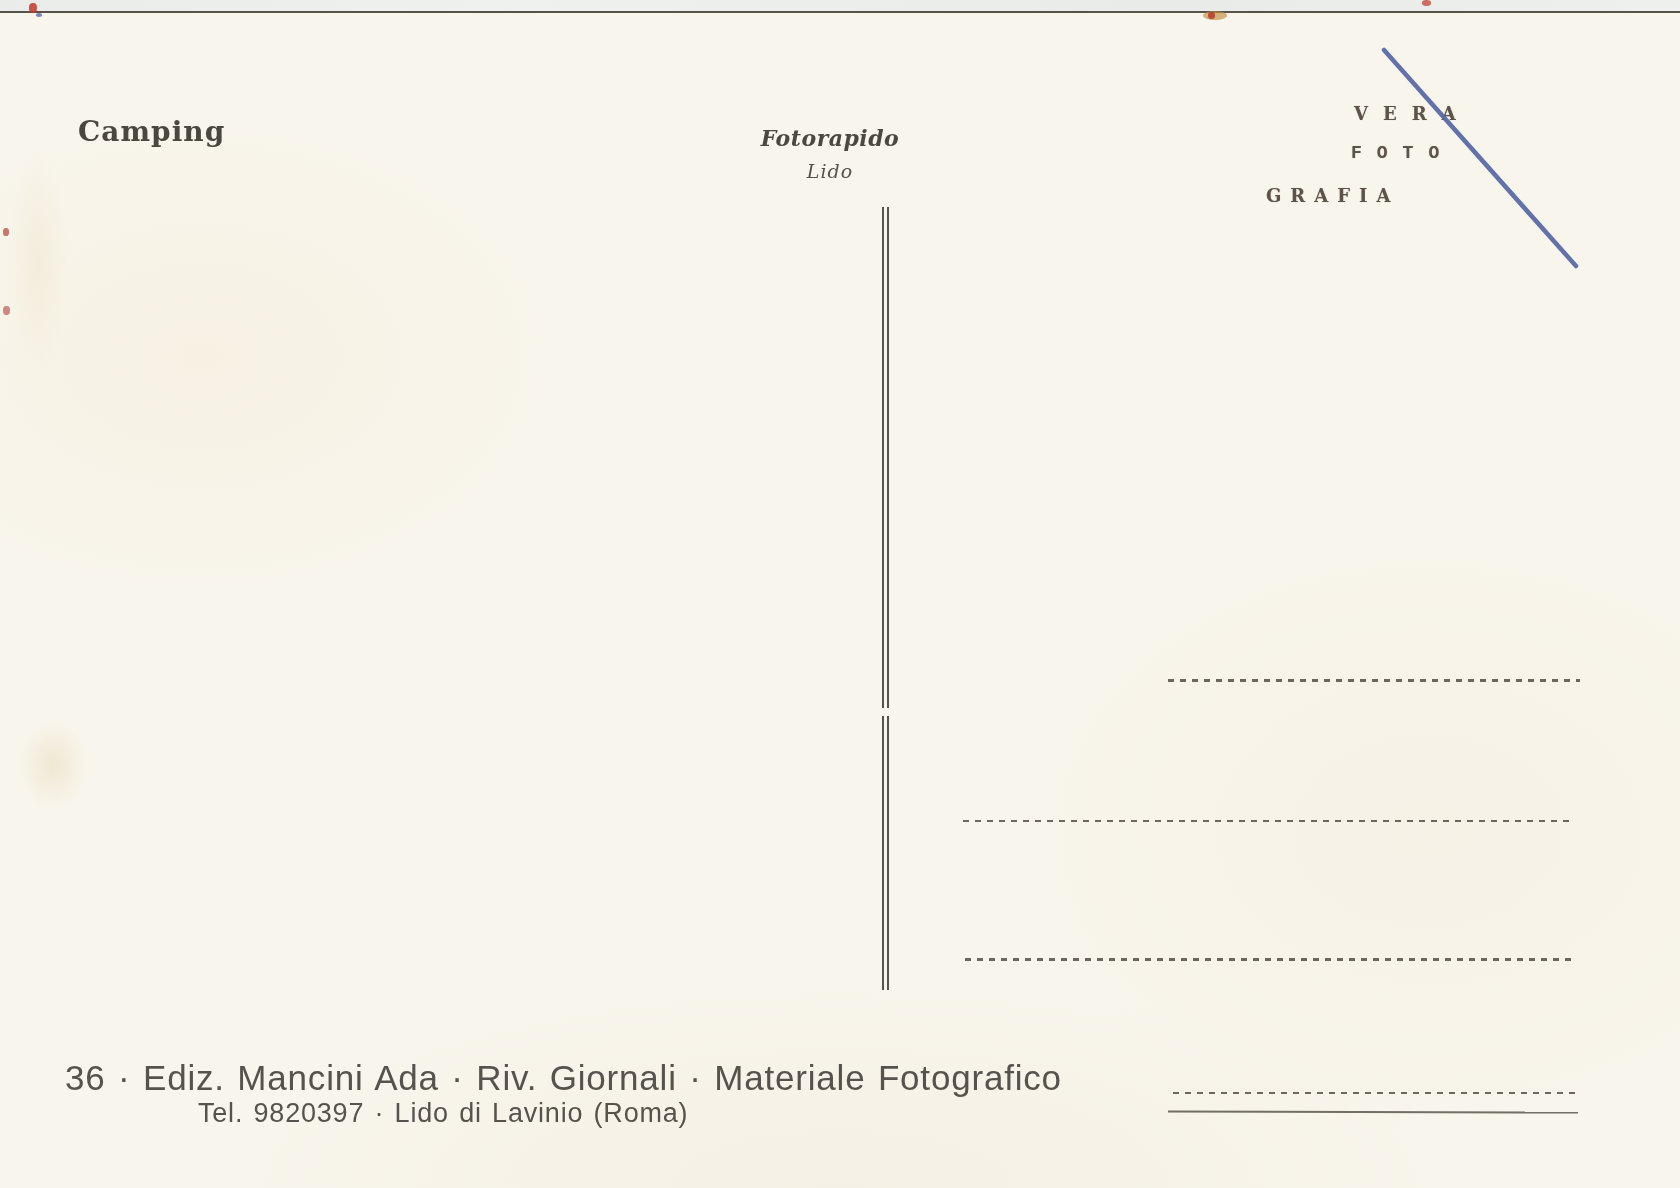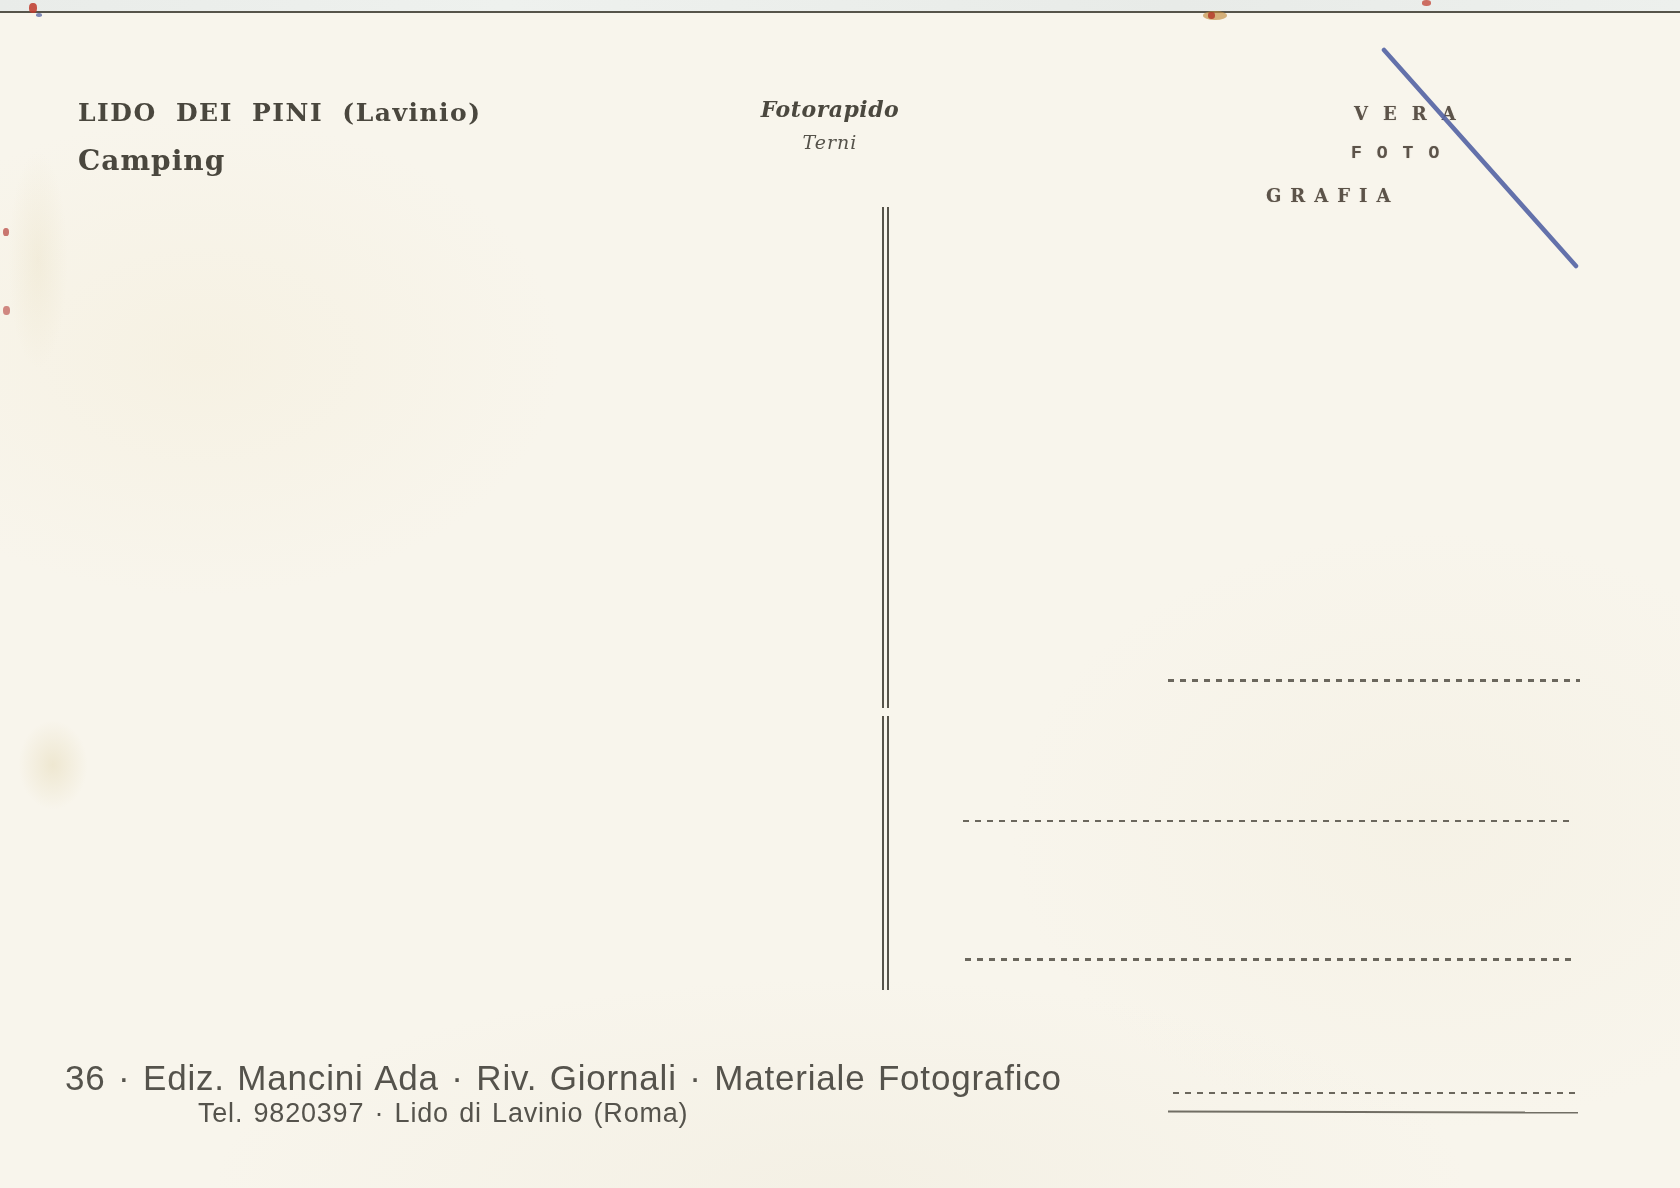--- a/index.html
+++ b/index.html
@@ -24,21 +24,21 @@
   .title-block{position:absolute;left:78px;top:98px;}
   .title-main{
     font-size:25px;font-weight:bold;letter-spacing:1.5px;word-spacing:9px;
     color:#4a473e;white-space:nowrap;
   }
   .title-sub{
     margin-top:17px;font-size:28px;font-weight:bold;letter-spacing:1px;
     color:#4a473e;
   }
   .studio-block{position:absolute;left:760px;top:96px;width:140px;text-align:center;}
-  .studio-name{font-size:22px;font-weight:bold;font-style:italic;color:#4b483f;letter-spacing:.5px;}
+  .studio-name{font-size:22px;font-weight:bold;font-style:italic;color:#4b483f;letter-spacing:.5px;margin-top:29px;}
   .studio-city{margin-top:9px;font-size:19px;font-style:italic;color:#55524a;letter-spacing:1px;}
   
   .stamp-line{
     position:absolute;font-size:18px;font-weight:bold;color:#5c5349;
     letter-spacing:15px;white-space:nowrap;
     text-shadow:0 0 1px rgba(92,83,73,.4);
     filter:blur(.2px);
   }
   .stamp-l1{left:1354px;top:103px;}
   .stamp-l2{left:1351px;top:143px;font-family:Liberation Mono, monospace;}
@@ -89,27 +89,26 @@
   }
 </style>
 </head>
 <body>
 
 <div id="postcard">
 
   <div class="top-strip"></div>
 
   <div class="title-block">
-    <div class="title-main">LIDO DEI PINI (Lavinio)</div>
     <div class="title-sub">Camping</div>
   </div>
 
   <div class="studio-block">
     <div class="studio-name">Fotorapido</div>
-    <div class="studio-city">Terni</div>
+    <div class="studio-city">Lido</div>
   </div>
 
   <div class="stamp-line stamp-l1">VERA</div>
   <div class="stamp-line stamp-l2">FOTO</div>
   <div class="stamp-line stamp-l3">GRAFIA</div>
 
   <svg class="pen-svg" width="1680" height="1188" viewBox="0 0 1680 1188">
     <line x1="1384" y1="50" x2="1576" y2="266" stroke="#4f5fa2" stroke-width="4.5" stroke-linecap="round" opacity="0.88"></line>
     <line x1="1386" y1="53" x2="1574" y2="264" stroke="#6572ac" stroke-width="2" stroke-linecap="round" opacity="0.55"></line>
   </svg>

